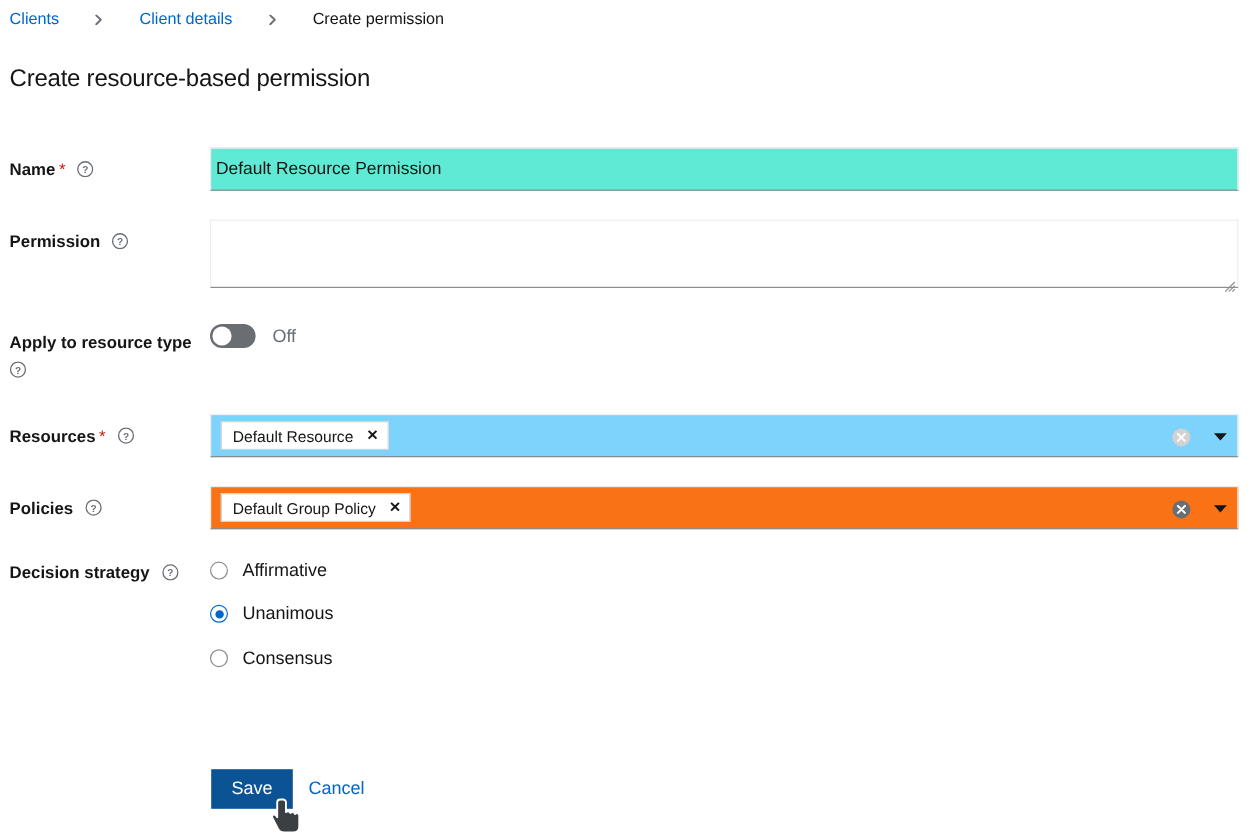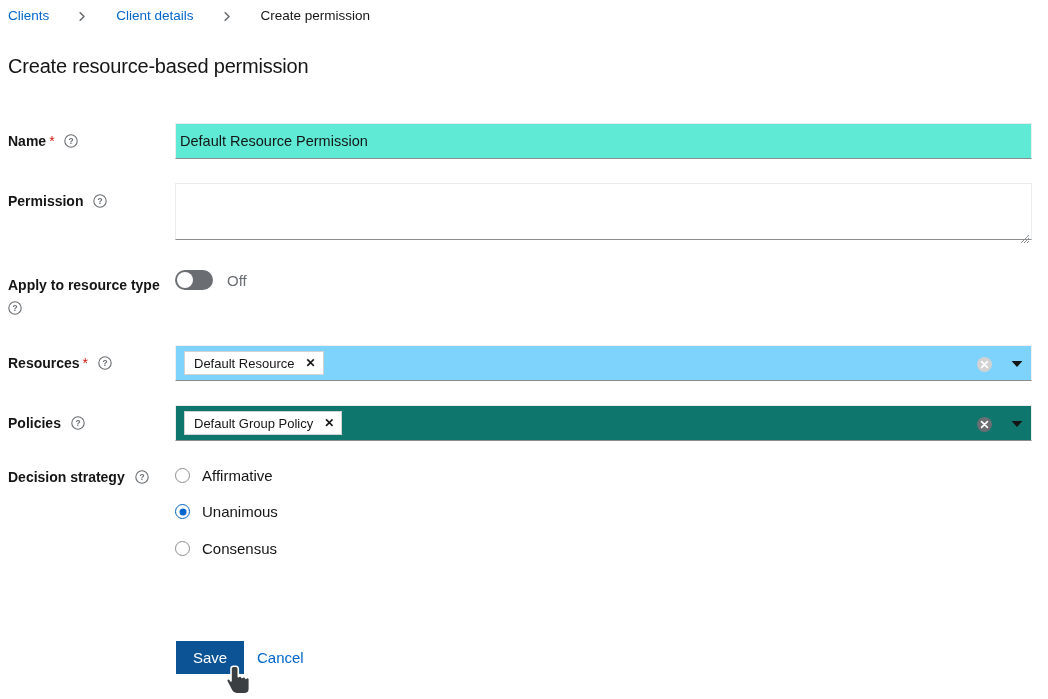--- a/index.html
+++ b/index.html
@@ -96,21 +96,21 @@
   .switch-label {
     margin-left: 14px; font-size: 15px; color: #6a6e73;
   }
 
   
   .multiselect {
     width: 857px; height: 36px; position: relative;
     display: flex; align-items: center;
     border: 1px solid #ededed;
     border-bottom: 1px solid #8a8d90;
-    background: #0f766e;
+    background: #f97316;
     padding: 0 6px;
   }
   .multiselect.disabled {
     background: #7dd3fc;
     border: 1px solid #f0f0f0;
     border-bottom: 1px solid #8a8d90;
   }
   .chip {
     display: inline-flex; align-items: center;
     height: 24px; padding: 0 7px 0 9px;

